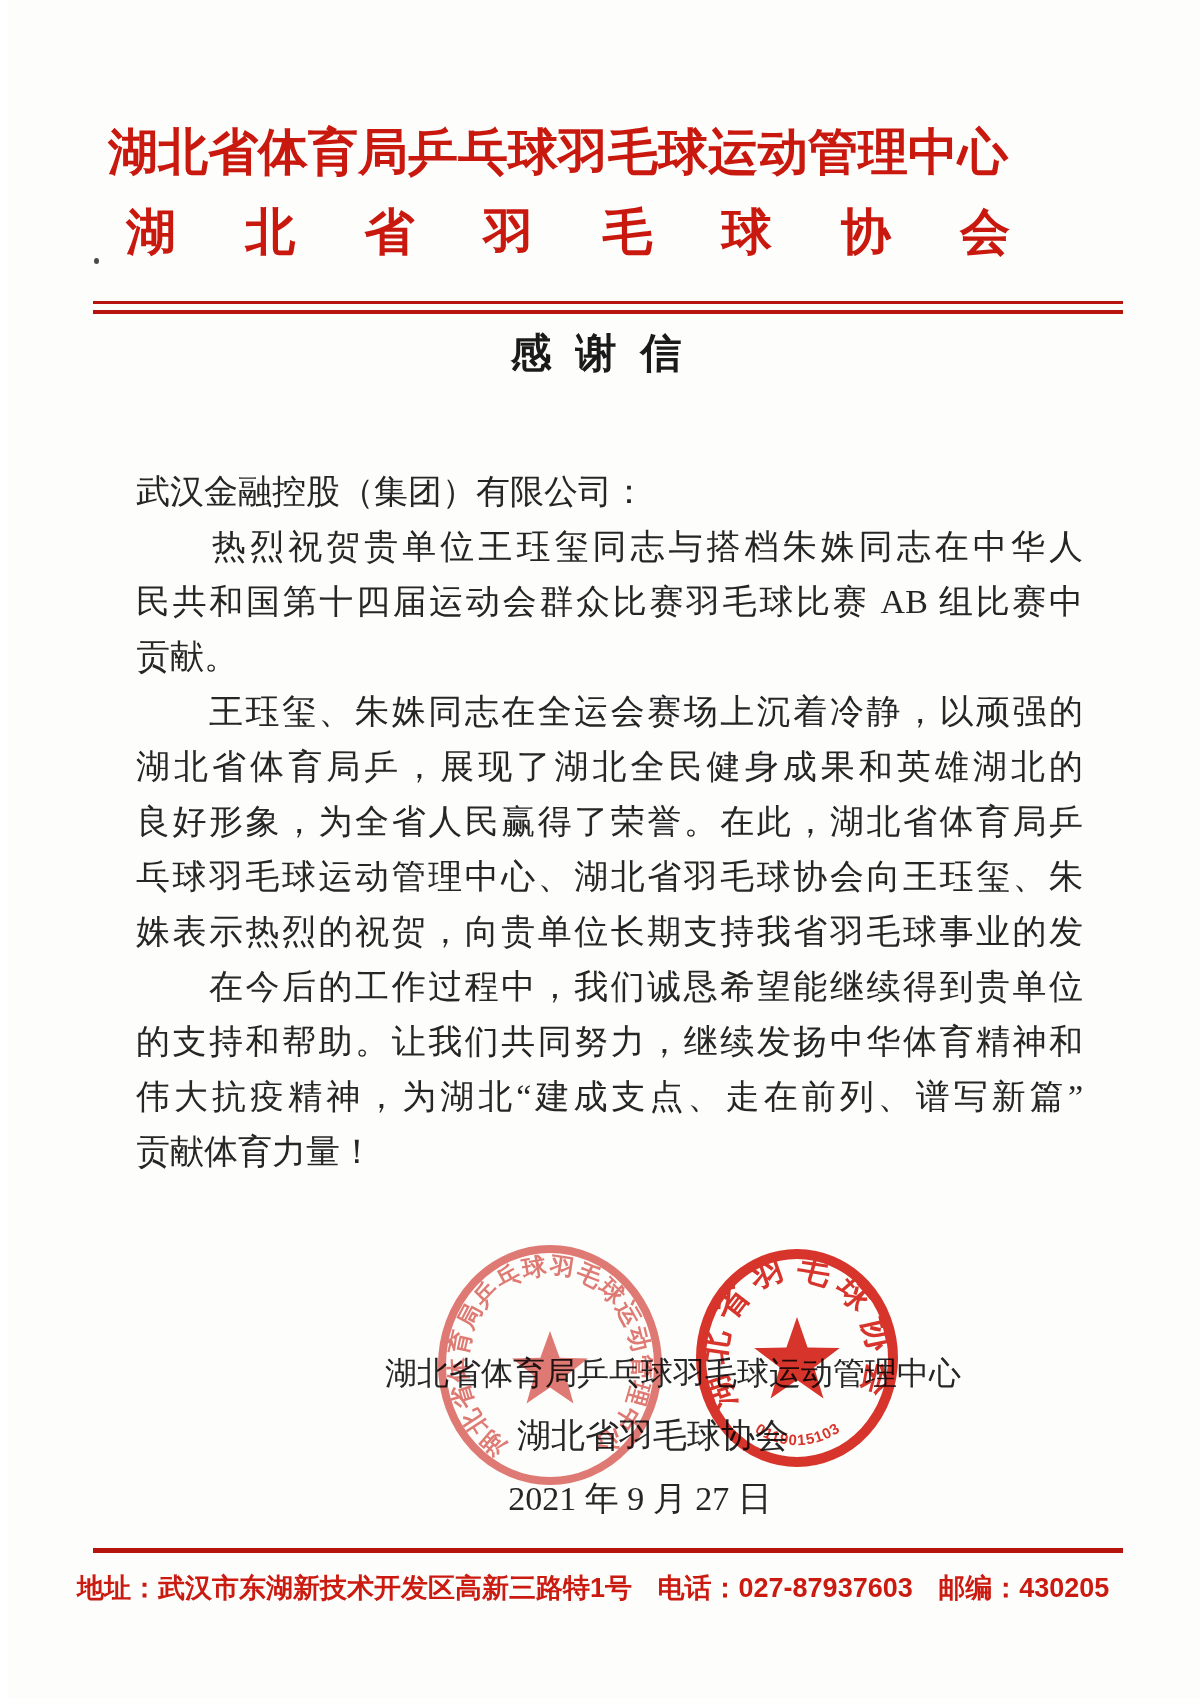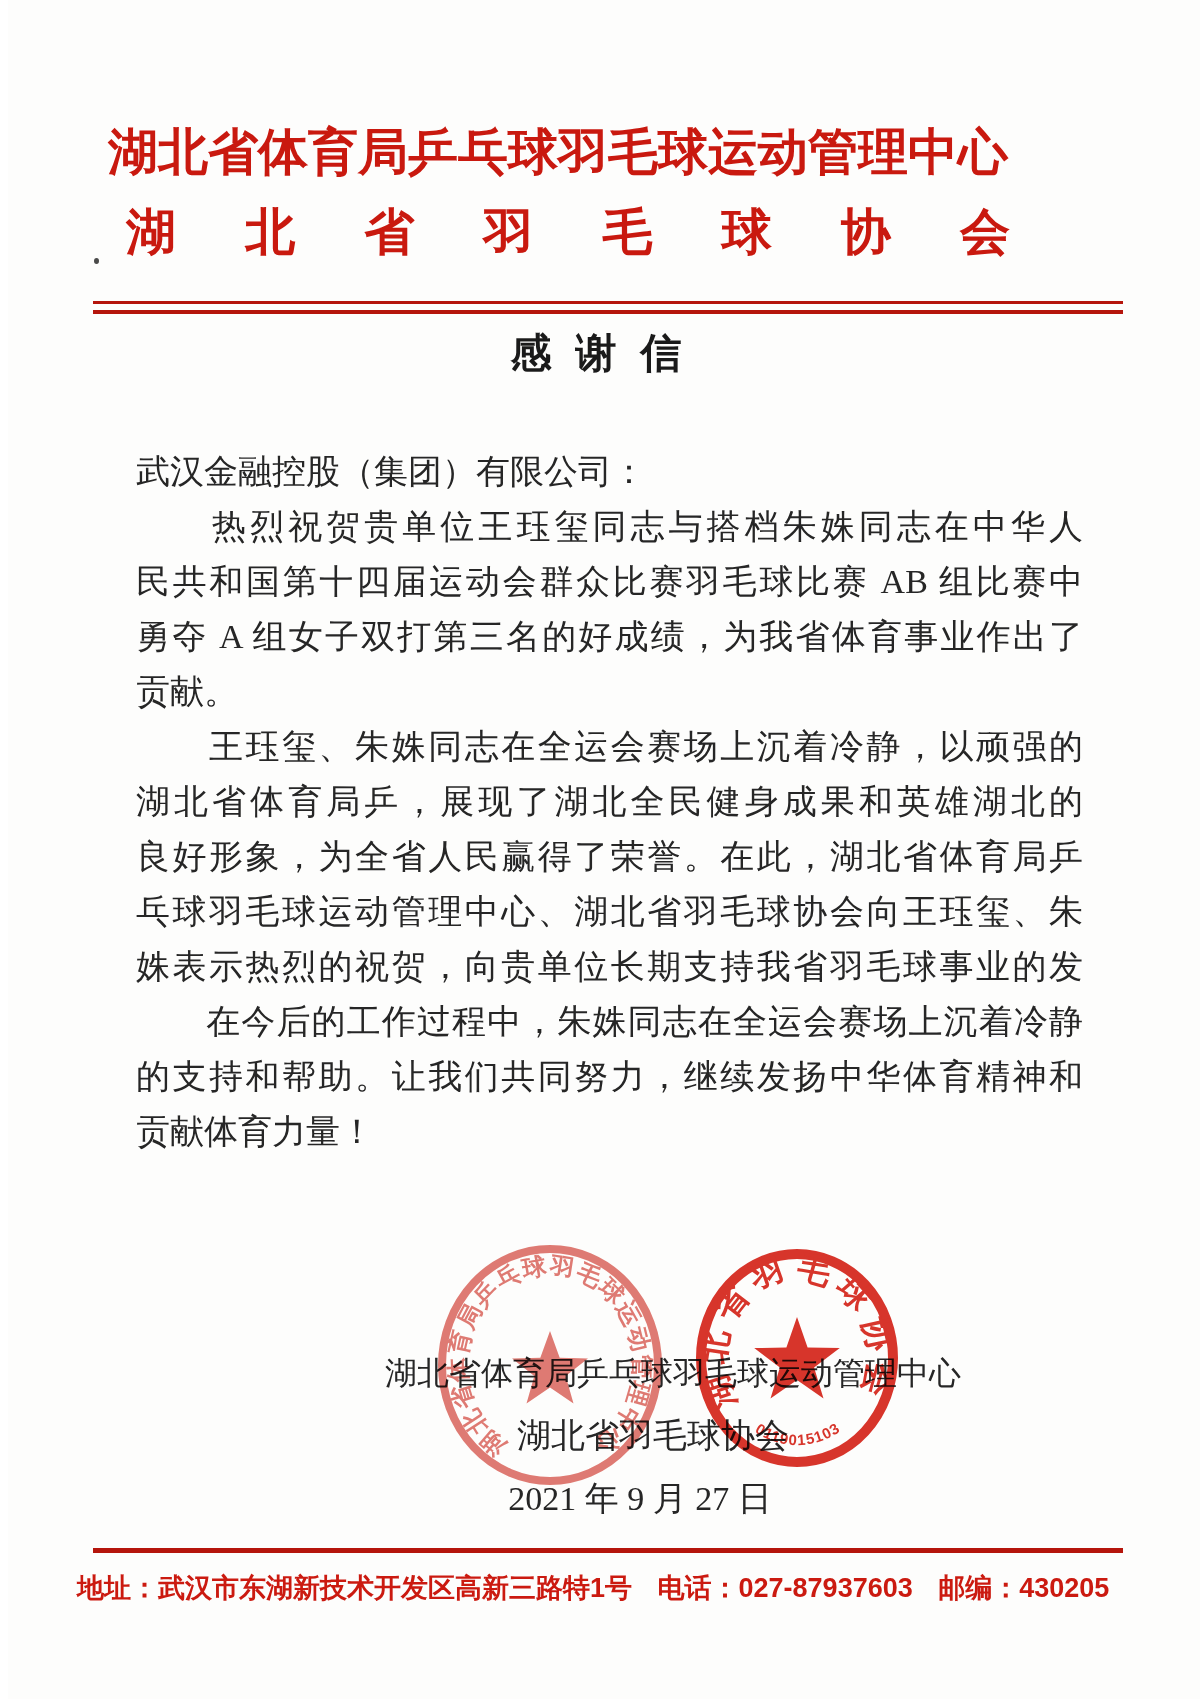--- a/index.html
+++ b/index.html
@@ -23,21 +23,21 @@
   .rule {
     position:absolute; top:301px; left:85px; width:1030px; height:6px;
     border-top:3px solid #b5150c; border-bottom:4px solid #b5150c;
   }
   .title {
     position:absolute; top:326px; left:0; width:1200px; box-sizing:border-box;
     text-align:center; font-size:41px; font-weight:bold; color:#1a1a1a;
     letter-spacing:24px; 
   }
   
-  .body-block { position:absolute; top:444px; left:128px; width:947px; }
+  .body-block { position:absolute; top:464px; left:128px; width:947px; }
   .ln {
     height:55px; line-height:55px; font-size:34px; color:#262626;
     text-align:justify;
   }
   .ln.j { text-align-last:justify; }
   
   .sig { position:absolute; color:#262626; text-align:center; }
   .sig1 { top:1352px; left:365px; width:600px; font-size:32px; }
   .sig2 { top:1413px; left:345px; width:600px; font-size:34px; }
   .sigdate { top:1476px; left:332px; width:600px; font-size:34px; }
@@ -75,29 +75,29 @@
   <div class="hdr1">湖北省体育局乒乓球羽毛球运动管理中心</div>
   <div class="hdr2">湖北省羽毛球协会</div>
   <div class="rule"></div>
 
   <div class="title">感谢信</div>
 
   <div class="body-block">
     <div class="ln">武汉金融控股（集团）有限公司：</div>
     <div class="ln j">　　热烈祝贺贵单位王珏玺同志与搭档朱姝同志在中华人</div>
     <div class="ln j">民共和国第十四届运动会群众比赛羽毛球比赛 AB 组比赛中</div>
-    <div class="ln j">勇夺 A 组女子双打第三名的好成绩，为我省体育事业作出了</div>
     <div class="ln">贡献。</div>
     <div class="ln j">　　王珏玺、朱姝同志在全运会赛场上沉着冷静，以顽强的</div>
     <div class="ln j">湖北省体育局乒，展现了湖北全民健身成果和英雄湖北的</div>
     <div class="ln j">良好形象，为全省人民赢得了荣誉。在此，湖北省体育局乒</div>
     <div class="ln j">乓球羽毛球运动管理中心、湖北省羽毛球协会向王珏玺、朱</div>
     <div class="ln j">姝表示热烈的祝贺，向贵单位长期支持我省羽毛球事业的发</div>
-    <div class="ln j">　　在今后的工作过程中，朱姝同志在全运会赛场上沉着冷静</div>
+    <div class="ln j">　　在今后的工作过程中，我们诚恳希望能继续得到贵单位</div>
     <div class="ln j">的支持和帮助。让我们共同努力，继续发扬中华体育精神和</div>
+    <div class="ln j">伟大抗疫精神，为湖北“建成支点、走在前列、谱写新篇”</div>
     <div class="ln">贡献体育力量！</div>
   </div>
 
   <div class="sig sig1">湖北省体育局乒乓球羽毛球运动管理中心</div>
   <div class="sig sig2">湖北省羽毛球协会</div>
   <div class="sig sigdate">2021 年 9 月 27 日</div>
 
   <svg class="stamp stamp-left" width="236" height="250" viewBox="0 0 236 250" xmlns="http://www.w3.org/2000/svg">
     <defs>
       <path id="lsArc" d="M 76 205.8 A 84 91 0 1 1 160 205.8" fill="none"></path>

